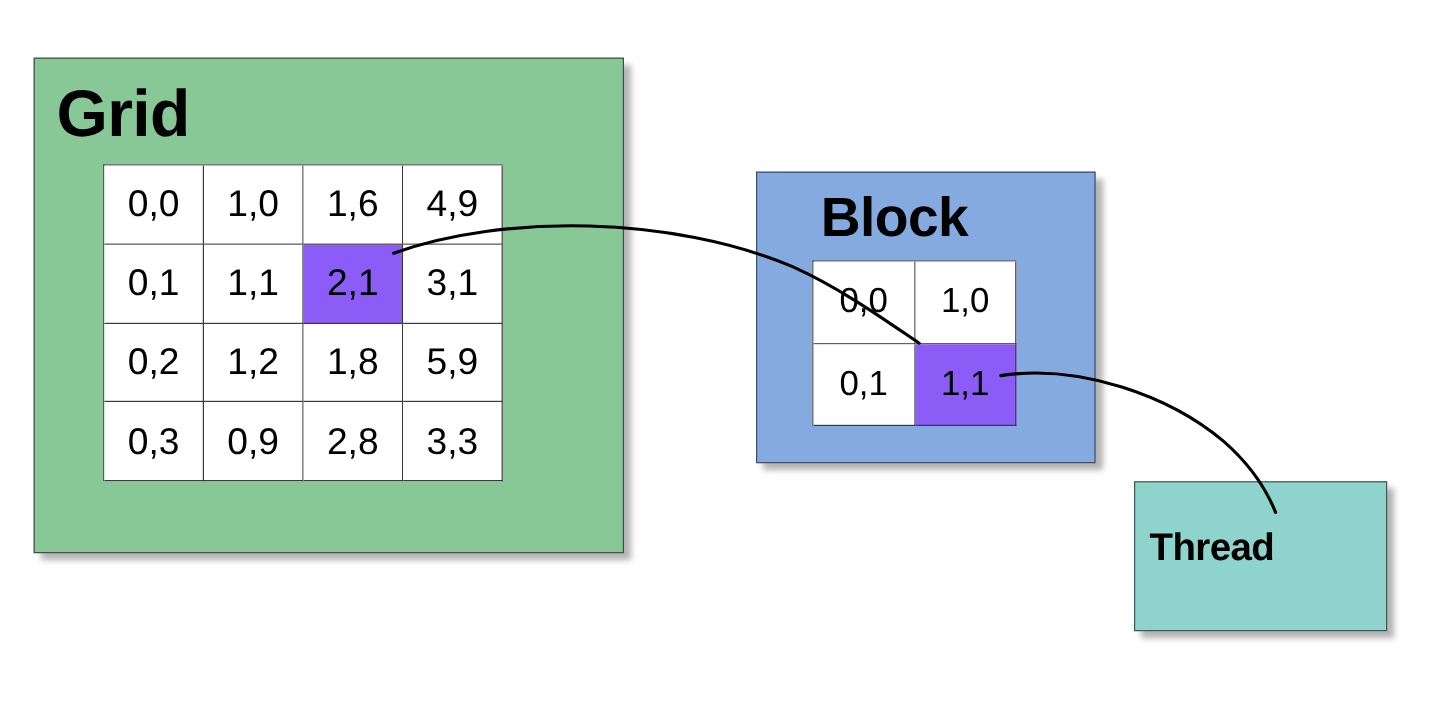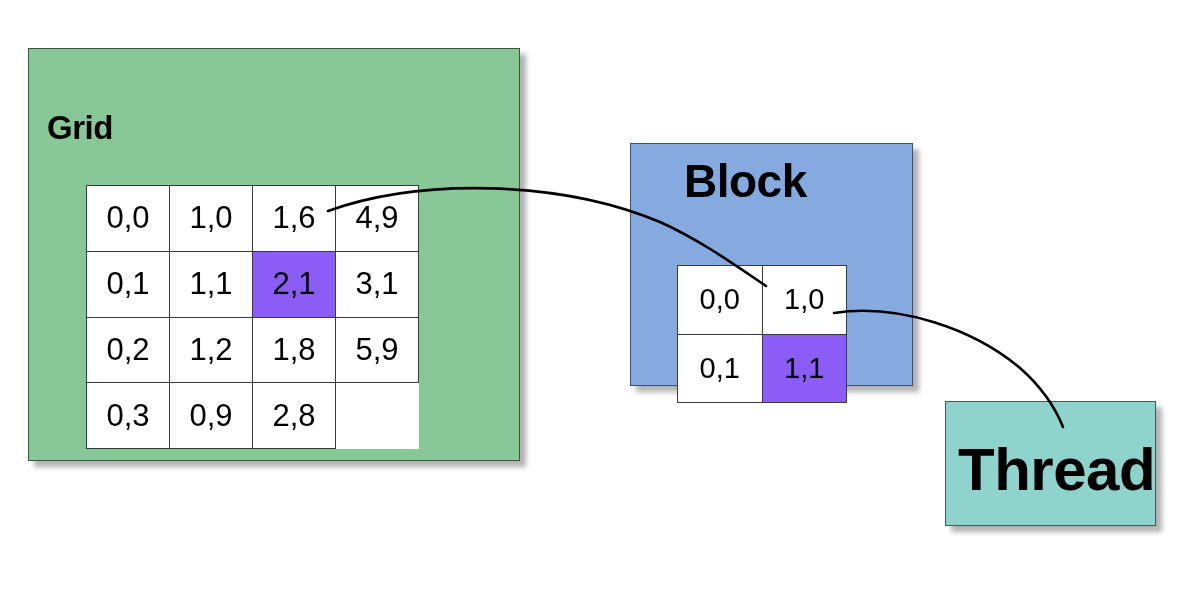--- a/index.html
+++ b/index.html
@@ -38,22 +38,21 @@
     left: 28px;
     top: 48px;
     width: 492px;
     height: 413px;
     background: #88c896;
     border-color: #3f5240;
   }
   #grid-title {
     left: 47px;
     top: 67px;
-    font-size: 33px;
-    margin-top: 44px;
+    font-size: 55px;
   }
 
   #block-panel {
     left: 630px;
     top: 143px;
     width: 283px;
     height: 243px;
     background: #85aadf;
     border-color: #3c4f6e;
   }
@@ -67,32 +66,31 @@
     left: 945px;
     top: 401px;
     width: 211px;
     height: 125px;
     background: #8ed3cc;
     border-color: #3c5a57;
   }
   #thread-title {
     left: 958px;
     top: 440px;
-    font-size: 60px;
+    font-size: 32px;
   }
 
   
   .cell-table {
     position: absolute;
     display: grid;
     box-sizing: border-box;
     border-top: 1.5px solid #3a3a3a;
     border-left: 1.5px solid #3a3a3a;
     background: #ffffff;
-    margin-top: 48px;
   }
   .cell {
     box-sizing: border-box;
     border-right: 1.5px solid #3a3a3a;
     border-bottom: 1.5px solid #3a3a3a;
     background: #ffffff;
     color: #000000;
     display: flex;
     align-items: center;
     justify-content: center;
@@ -160,20 +158,21 @@
     <div class="cell">1,1</div>
     <div class="cell highlight">2,1</div>
     <div class="cell">3,1</div>
     <div class="cell">0,2</div>
     <div class="cell">1,2</div>
     <div class="cell">1,8</div>
     <div class="cell">5,9</div>
     <div class="cell">0,3</div>
     <div class="cell">0,9</div>
     <div class="cell">2,8</div>
+    <div class="cell">3,3</div>
   </div>
 
   <div id="block-panel" class="panel"></div>
   <div id="block-title" class="panel-title">Block</div>
 
   <div id="block-table" class="cell-table">
     <div class="cell">0,0</div>
     <div class="cell">1,0</div>
     <div class="cell">0,1</div>
     <div class="cell highlight">1,1</div>

